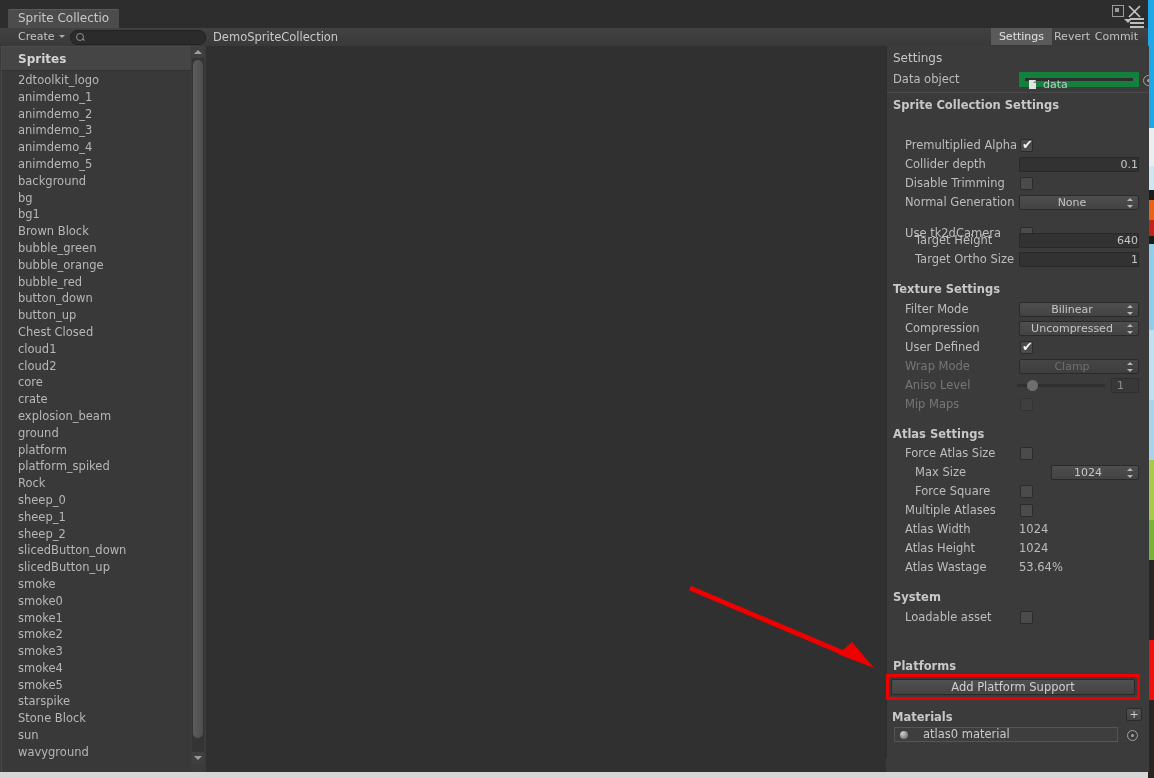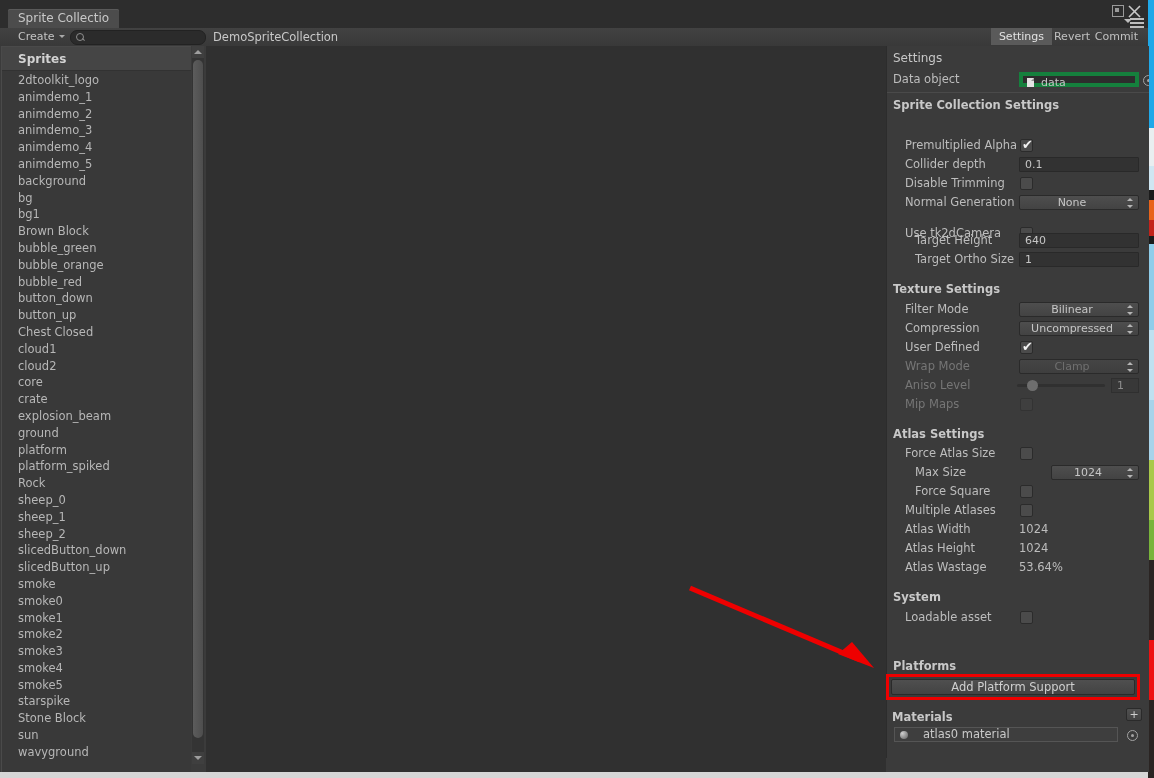--- a/index.html
+++ b/index.html
@@ -137,35 +137,35 @@
   .ctl-dd .arrows{position:absolute;right:4px;top:2px;width:7px;height:10px;}
   .ctl-dd .arrows::before{content:"";position:absolute;left:0;top:0;width:0;height:0;
     border-left:3px solid transparent;border-right:3px solid transparent;border-bottom:3px solid #b5b5b5;}
   .ctl-dd .arrows::after{content:"";position:absolute;left:0;bottom:0;width:0;height:0;
     border-left:3px solid transparent;border-right:3px solid transparent;border-top:3px solid #b5b5b5;}
   .ctl-dd.dim .t{color:#6f6f6f;}
   .ctl-dd.dim{background:linear-gradient(to bottom,#454545,#3e3e3e);}
   .ctl-dd.narrow{left:164px;width:88px;}
   .ctl-text{position:absolute;left:132px;top:2px;width:120px;height:15px;
     background:#323232;border:1px solid #292929;border-radius:1px;box-sizing:border-box;
-    color:#c6c6c6;font-size:11px;line-height:13px;padding-left:5px;}
+    color:#c6c6c6;font-size:11px;line-height:13px;padding-left:5px;text-align:right;}
   .ctl-chk{position:absolute;left:133px;top:3px;width:13px;height:13px;
     background:#4b4b4b;border:1px solid #2b2b2b;border-radius:2px;box-sizing:border-box;}
   .ctl-chk.on{background:#4b4b4b;}
   .ctl-chk.on::after{content:"\2714";position:absolute;left:0px;top:-3px;width:13px;
     text-align:center;color:#f2f2f2;font-size:13px;line-height:16px;}
   .ctl-chk.dim{background:#3f3f3f;border-color:#333;}
   .ctl-slider{position:absolute;left:130px;top:8px;width:88px;height:3px;background:#303030;border-radius:2px;}
   .ctl-slider .knob{position:absolute;left:10px;top:-4px;width:11px;height:11px;border-radius:50%;
     background:#6e6e6e;}
   .ctl-num{position:absolute;left:224px;top:2px;width:28px;height:15px;
     background:#383838;border:1px solid #2f2f2f;box-sizing:border-box;
     color:#8e8e8e;font-size:11px;line-height:13px;padding-left:5px;}
   .ctl-objfield{position:absolute;left:132px;top:2px;width:120px;height:15px;
-    background:#2d2d2d;border:4px solid #15803d;box-sizing:border-box;
+    background:#2d2d2d;border:6px solid #15803d;box-sizing:border-box;
     color:#c6c6c6;font-size:11px;line-height:13px;padding-left:18px;}
   .ctl-objfield .doc{position:absolute;left:4px;top:2px;width:7px;height:9px;
     background:#e3e3e3;}
   .ctl-objfield .doc::after{content:"";position:absolute;right:0;top:0;
     border-left:3px solid transparent;border-bottom:3px solid #8f8f8f;}
   .obj-picker{position:absolute;left:256px;top:5px;width:9px;height:9px;
     border:1px solid #a3a3a3;border-radius:50%;}
   .obj-picker::after{content:"";position:absolute;left:3px;top:3px;width:3px;height:3px;
     background:#a3a3a3;border-radius:50%;}
   .btn-wide{position:absolute;left:124px;top:2px;width:128px;height:15px;

